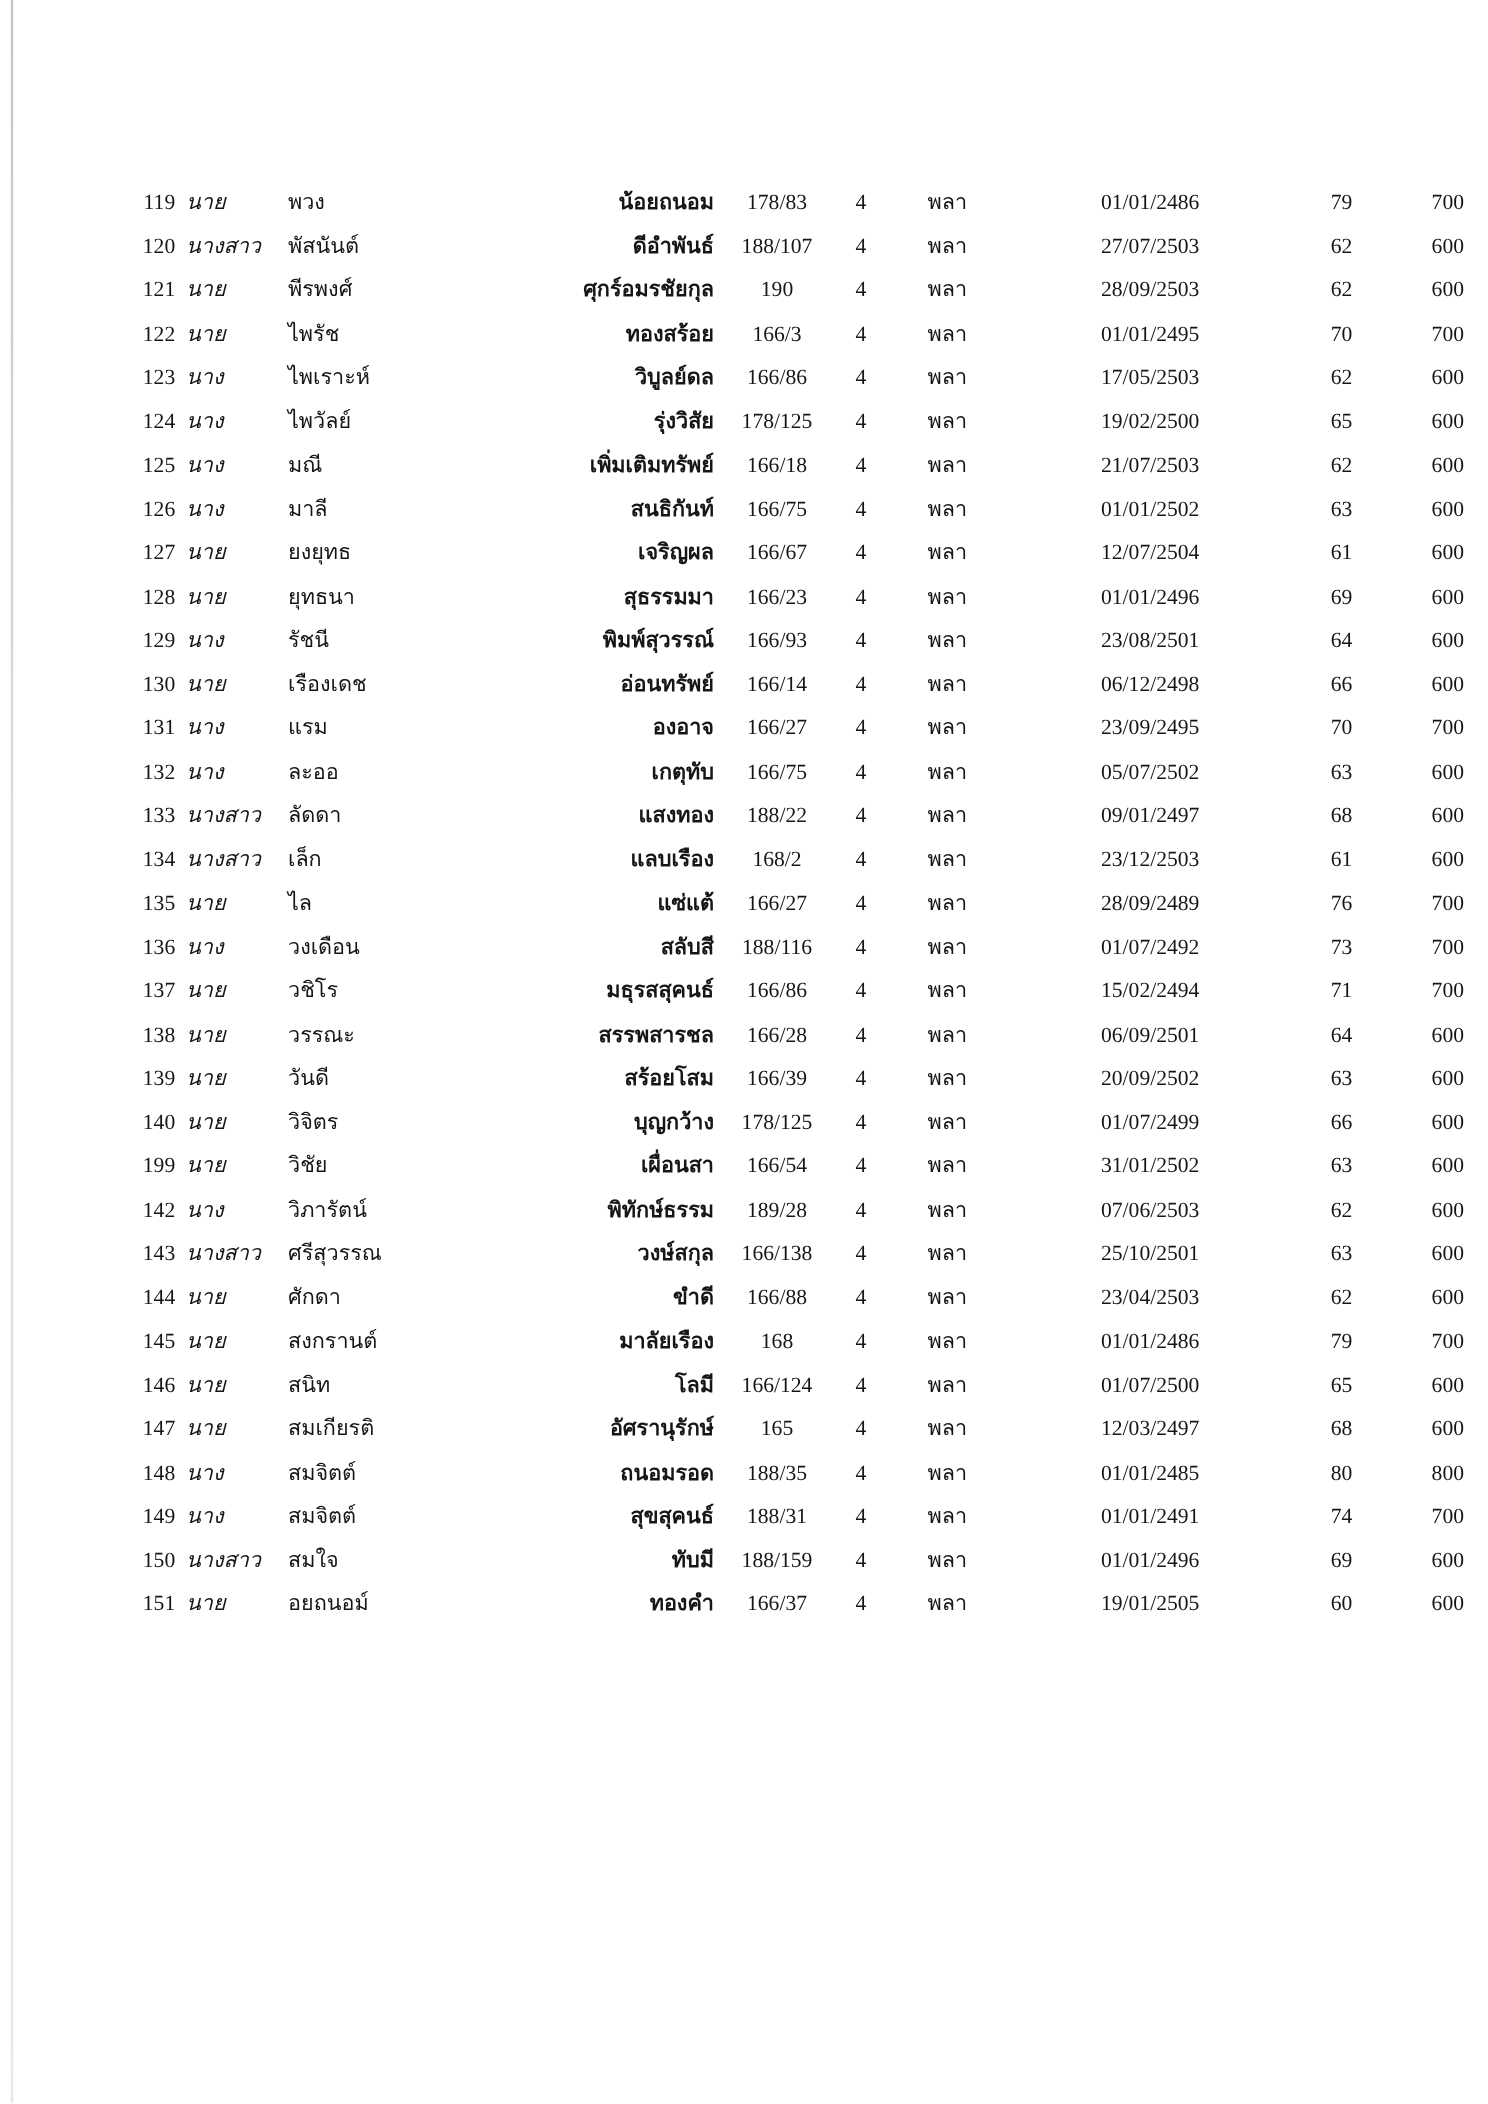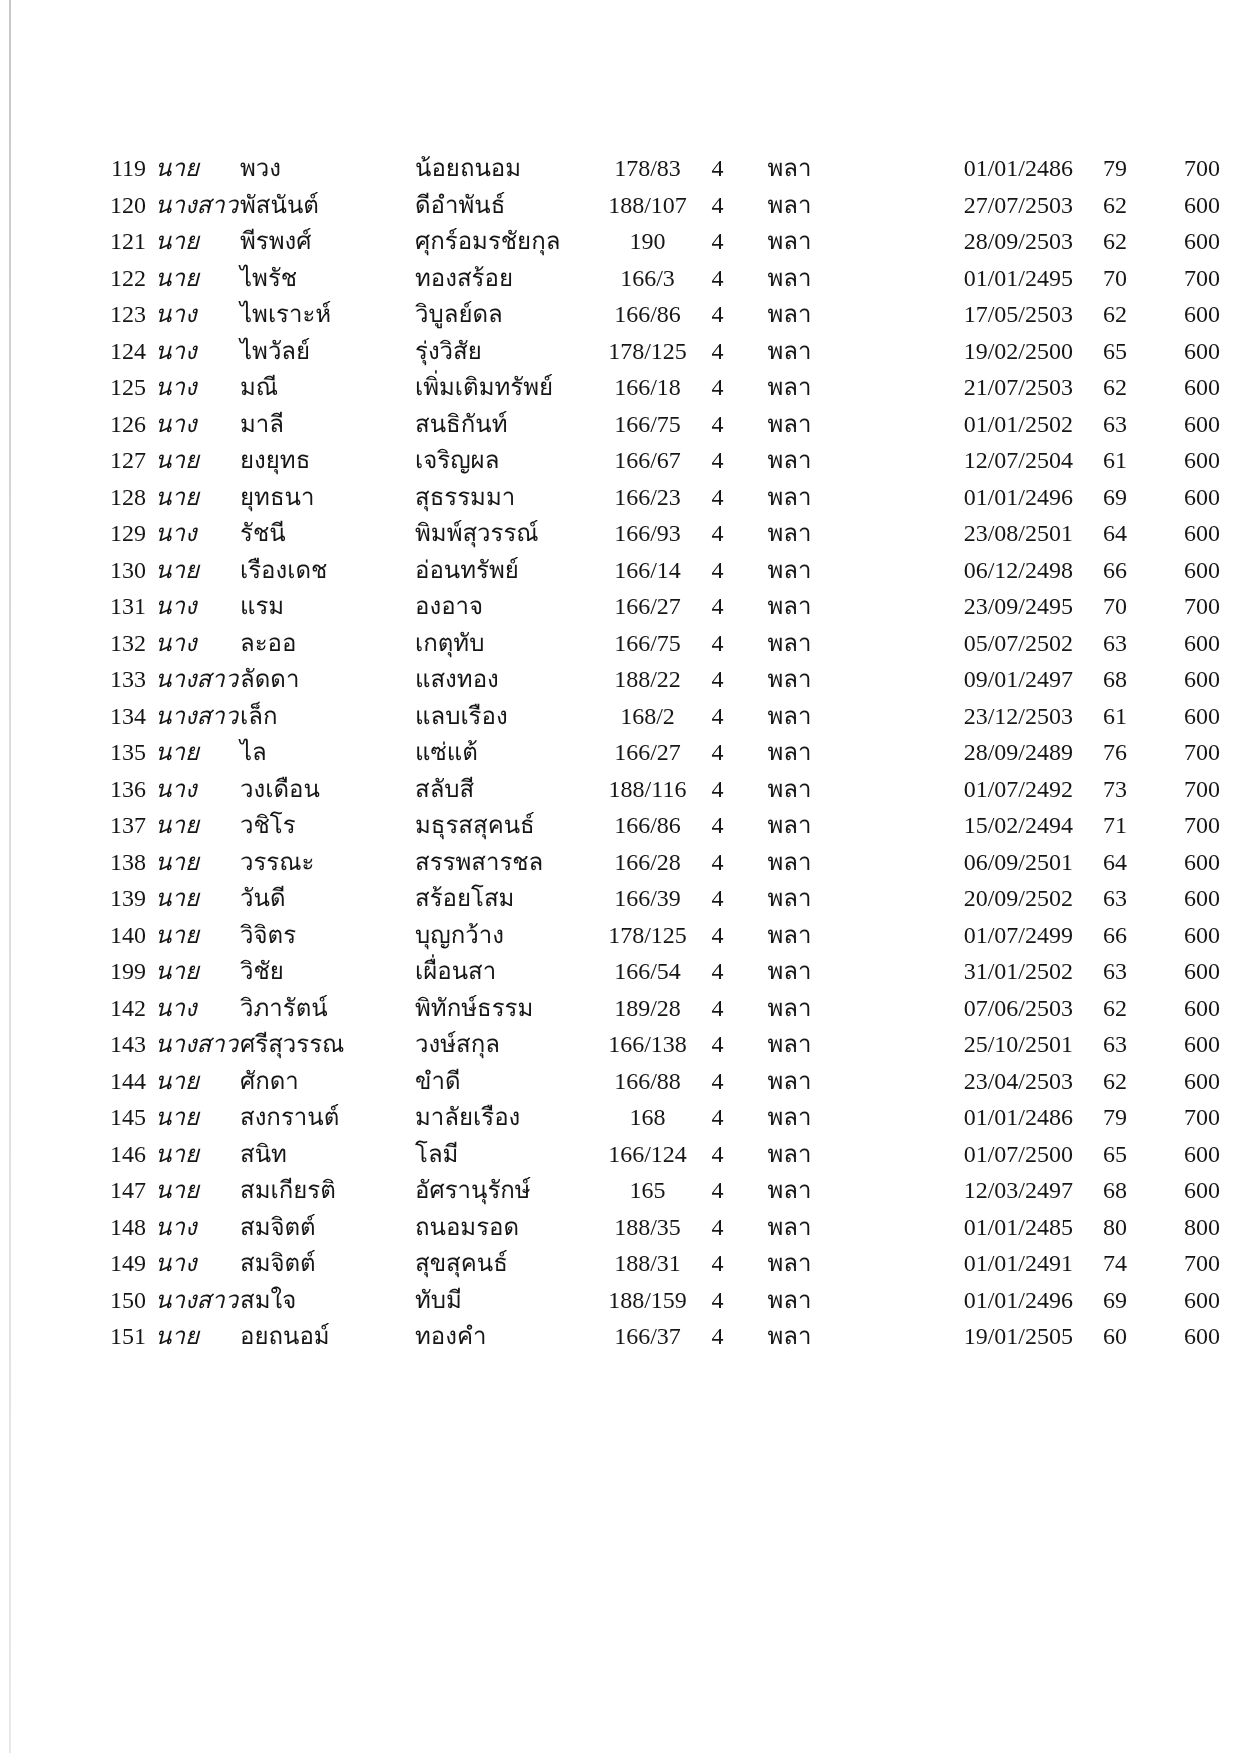--- a/index.html
+++ b/index.html
@@ -30,32 +30,32 @@
     position: absolute;
     left: 0;
     top: 122px;
     width: 1240px;
   }
   .row {
     display: flex;
     align-items: baseline;
     height: 36.5px;
     line-height: 36.5px;
-    font-size: 24px;
+    font-size: 18px;
     white-space: nowrap;
   }
   .cell { display: inline-block; }
   .c-no      { width: 60px;  margin-left: 86px; text-align: right; }
   .c-title   { width: 85px;  margin-left: 9px;  text-align: left; font-style: italic; }
   .c-first   { width: 175px; text-align: left; }
-  .c-last    { width: 180px; text-align: left; }
+  .c-last    { width: 180px; text-align: right; font-weight: bold; }
   .c-house   { width: 105px; text-align: center; }
   .c-moo     { width: 35px;  text-align: center; }
   .c-village { width: 109px; text-align: center; margin-top: 28px; }
-  .c-dob     { width: 229px; text-align: right; font-family: Liberation Serif, serif; }
+  .c-dob     { width: 229px; text-align: center; font-family: Liberation Serif, serif; }
   .c-age     { width: 54px;  text-align: right; }
   .c-amount  { width: 93px;  text-align: right; }
 </style>
 </head>
 <body>
 
 <div class="page">
   <div class="scan-line"></div>
   <div class="table" id="name-table">
       <div class="row">

